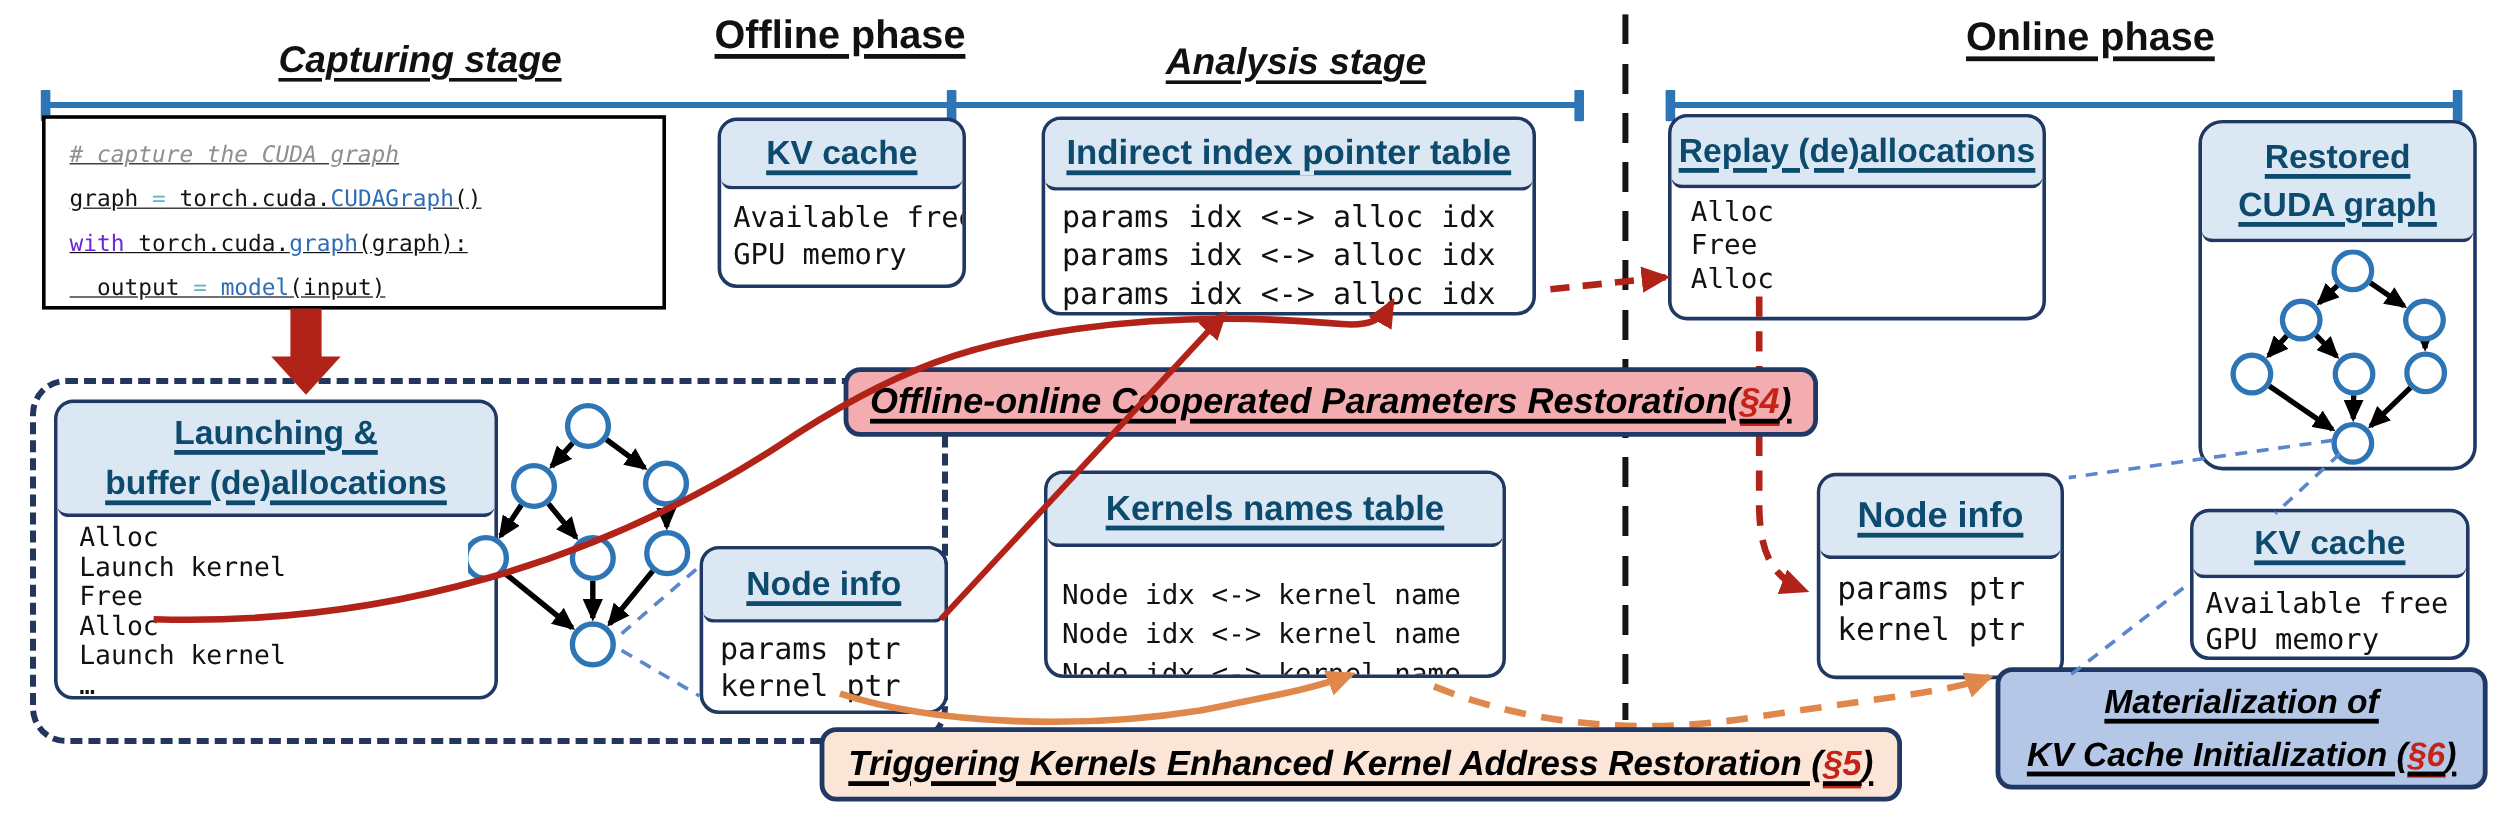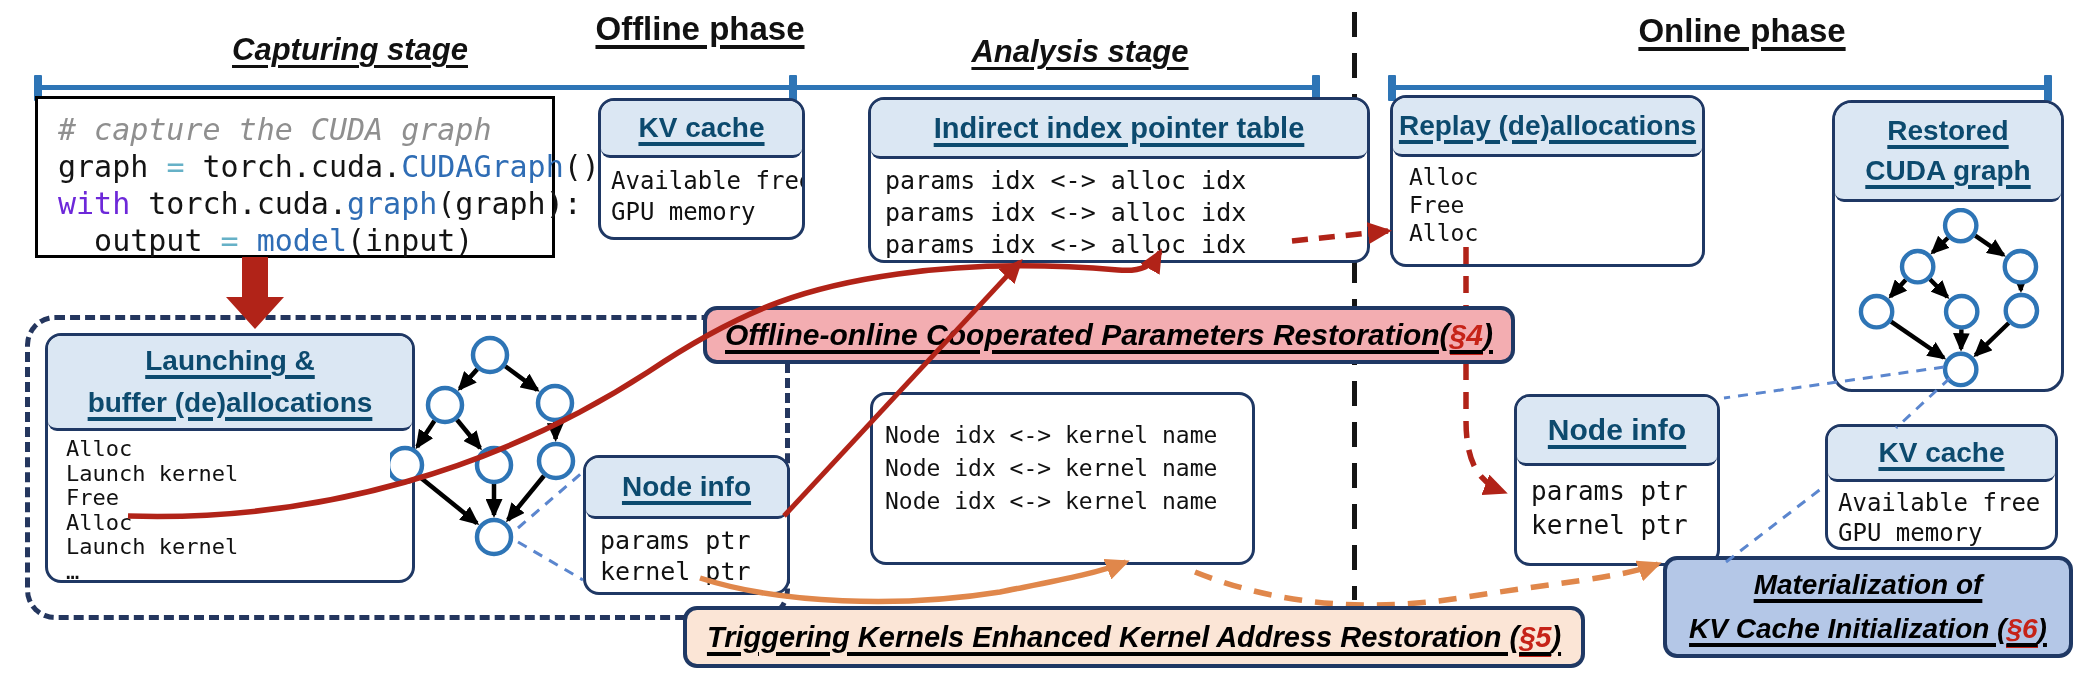--- a/index.html
+++ b/index.html
@@ -16,21 +16,21 @@
   .phase-lbl{font-weight:bold;font-size:33px;text-align:center;
              text-decoration:underline;text-decoration-thickness:3.5px;text-underline-offset:5px;}
   .stage-lbl{font-weight:bold;font-style:italic;font-size:31px;text-align:center;
              text-decoration:underline;text-decoration-thickness:3px;text-underline-offset:5px;}
   
   .tl{height:5px;background:var(--timeline);}
   .tick{width:8px;height:26px;background:var(--timeline);border-radius:1px;}
   .divider{width:5px;background:repeating-linear-gradient(to bottom,#151515 0 25px,transparent 25px 41px);}
   
   .code-box{border:3px solid #000;background:#fff;padding:12px 20px;
-            font-family:"DejaVu Sans Mono",monospace;font-size:30px;line-height:37px;white-space:pre;}
+            font-family:"DejaVu Sans Mono",monospace;font-size:19px;line-height:37px;white-space:pre;text-decoration:underline;}
   .tk-cm{color:#8f8f8f;font-style:italic;}
   .tk-pl{color:#141414;}
   .tk-op{color:#66b1c7;}
   .tk-fn{color:#2f6db5;}
   .tk-kw{color:#6d28d9;margin-top:32px;}
   
   .nbox{border:3.5px solid var(--navy);border-radius:16px;background:#fff;overflow:hidden;
         display:flex;flex-direction:column;}
   .nbox .hdr{background:var(--hdr);border-bottom:3.5px solid var(--navy);
              border-radius:0 0 9px 9px; text-align:center;display:flex;flex-direction:column;
@@ -92,21 +92,21 @@
   <div class="abs nbox" style="left:598px;top:98px;width:207px;height:142px;">
     <div class="hdr" style="height:54px;">
         <span class="t" style="font-size:28px;">KV cache</span>
       </div>
     <div class="mono-rows" style="padding:8px 10px;font-size:24px;line-height:31px;">
         <div class="row">Available free</div>
         <div class="row">GPU memory</div>
       </div>
   </div>
 
-  <div class="abs nbox" style="left:868px;top:97px;width:502px;height:166px;">
+  <div class="abs nbox" style="left:868px;top:97px;width:412px;height:166px;">
     <div class="hdr" style="height:56px;">
         <span class="t" style="font-size:29px;">Indirect index pointer table</span>
       </div>
     <div class="mono-rows" style="padding:6px 14px;font-size:25px;line-height:32px;">
         <div class="row">params idx &lt;-&gt; alloc idx</div>
         <div class="row">params idx &lt;-&gt; alloc idx</div>
         <div class="row">params idx &lt;-&gt; alloc idx</div>
       </div>
   </div>
 
@@ -185,20 +185,23 @@
     <div class="hdr" style="height:58px;">
         <span class="t" style="font-size:28px;">Node info</span>
       </div>
     <div class="mono-rows" style="padding:6px 14px;font-size:25px;line-height:31px;">
         <div class="row">params ptr</div>
         <div class="row">kernel ptr</div>
       </div>
   </div>
 
   <div class="abs nbox" style="left:870px;top:392px;width:385px;height:173px;z-index:2;">
+    <div class="hdr" style="height:58px;">
+        <span class="t" style="font-size:29px;">Kernels names table</span>
+      </div>
     <div class="mono-rows" style="padding:24px 12px;font-size:23px;line-height:33px;">
         <div class="row">Node idx &lt;-&gt; kernel name</div>
         <div class="row">Node idx &lt;-&gt; kernel name</div>
         <div class="row">Node idx &lt;-&gt; kernel name</div>
       </div>
   </div>
 
   <div class="abs nbox" style="left:1514px;top:394px;width:206px;height:172px;z-index:2;">
     <div class="hdr" style="height:66px;">
         <span class="t" style="font-size:30px;">Node info</span>

